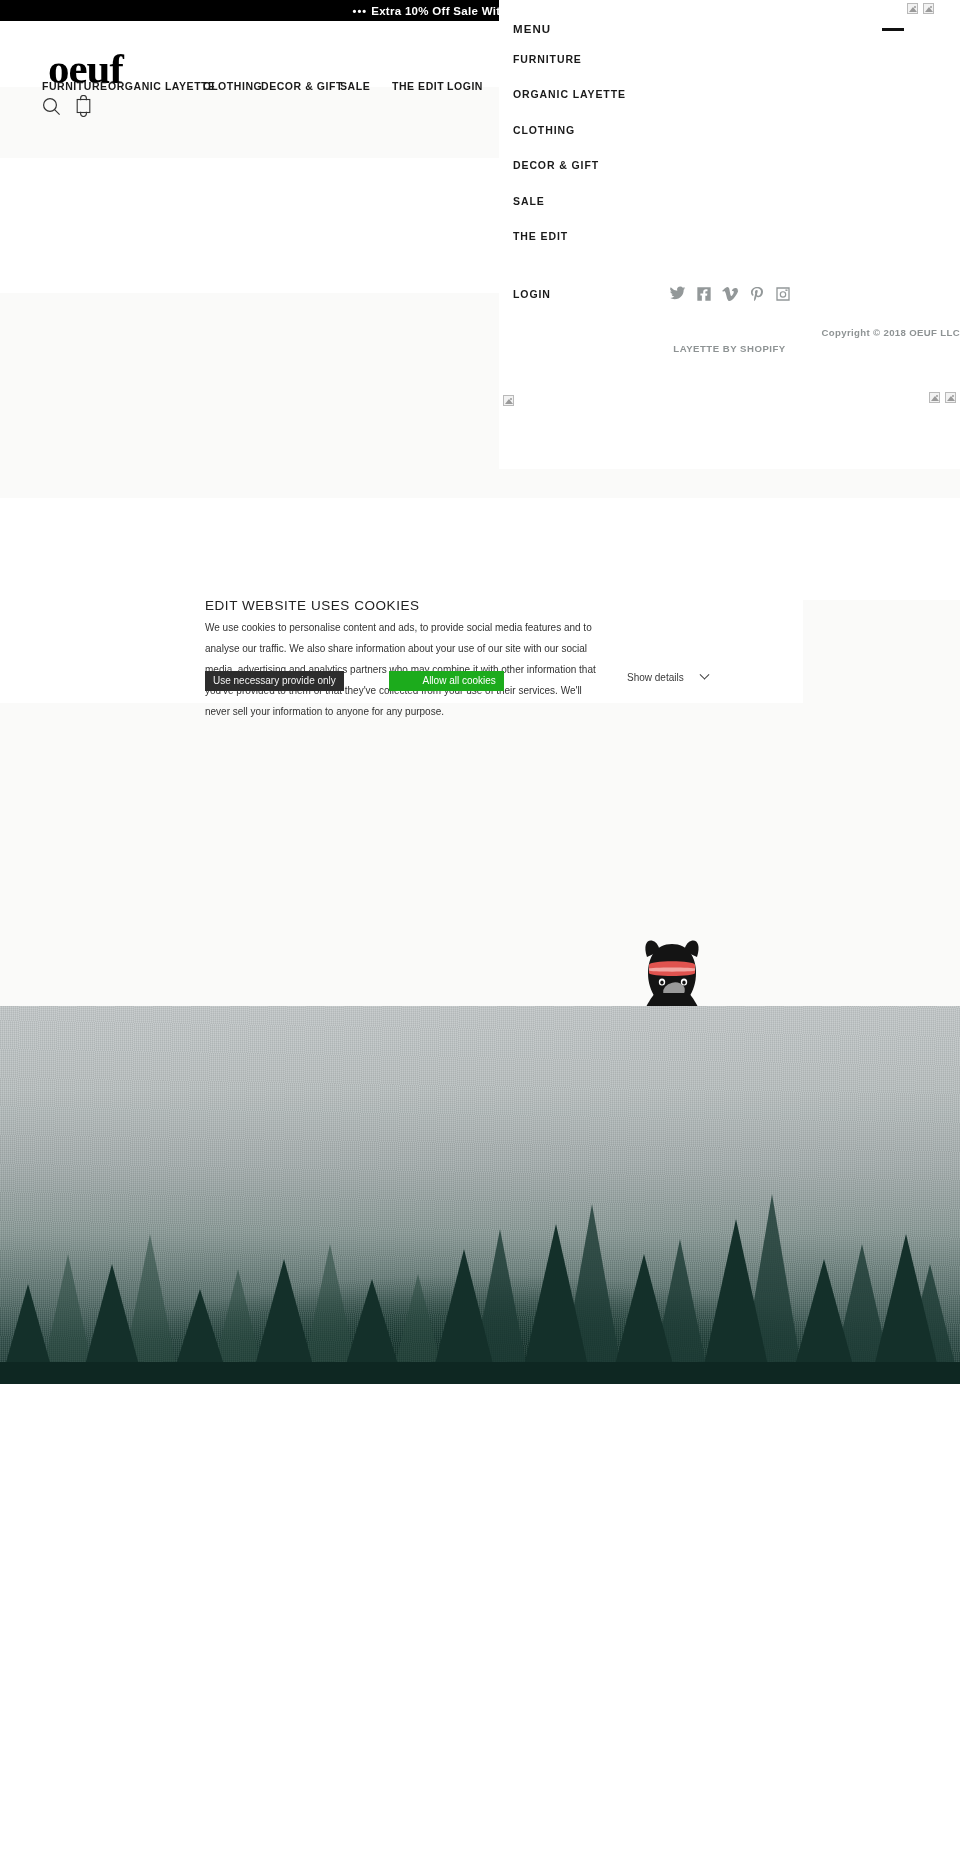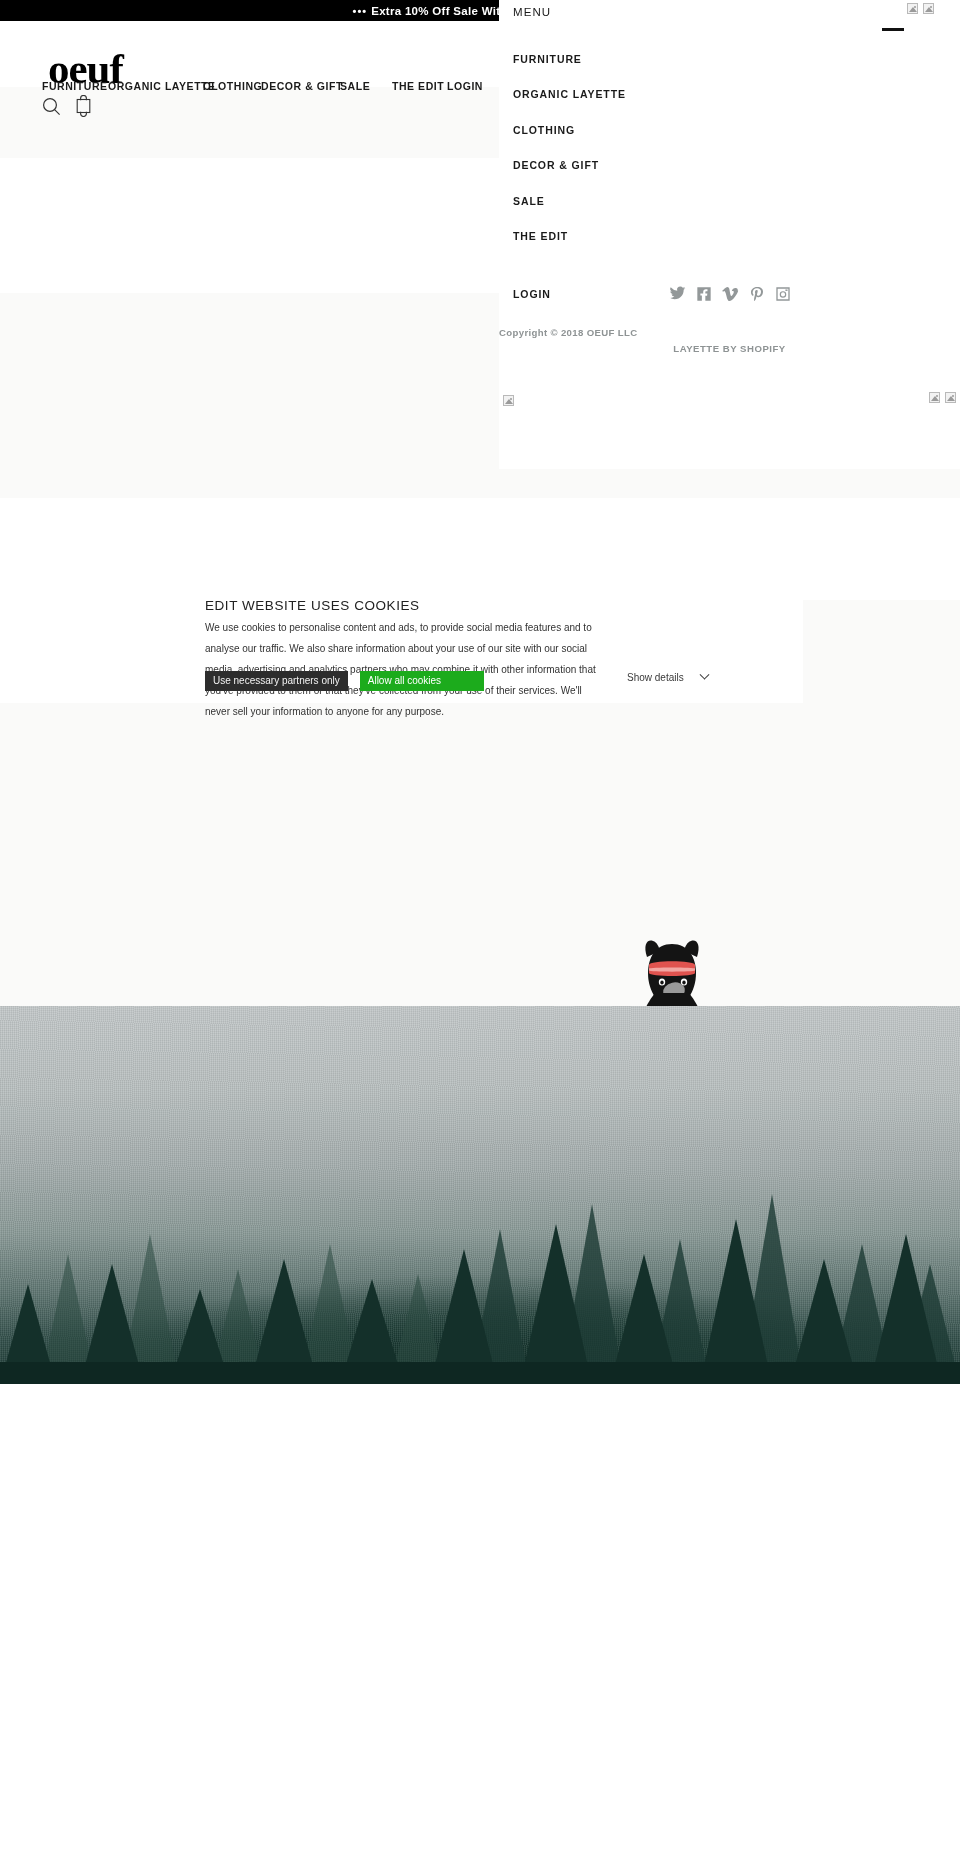--- a/index.html
+++ b/index.html
@@ -72,42 +72,42 @@
       repeating-linear-gradient(3deg, rgba(255,255,255,.10) 0 1px, rgba(0,0,0,.09) 1px 2px);
   }
   .trees{position:absolute;left:0;bottom:0;width:960px;height:250px;}
 
   
   .drawer{
     position:absolute;left:499px;top:0;width:461px;height:469px;
     background:#ffffff;
   }
   .drawer .menu-title{
-    position:absolute;left:14px;top:6px;
-    font-size:11.5px;font-weight:normal;letter-spacing:1.1px;color:#1a1a1a;
+    position:absolute;left:14px;top:23px;
+    font-size:11.5px;font-weight:bold;letter-spacing:1.1px;color:#1a1a1a;
   }
   .drawer .close-bar{
     position:absolute;right:56px;top:28px;width:22px;height:3px;background:#111;
   }
   .drawer .menu-list{position:absolute;left:14px;top:47px;width:300px;}
   .drawer .menu-list a{
     display:block;
     font-size:10.5px;font-weight:bold;letter-spacing:.9px;color:#1a1a1a;
     text-decoration:none;padding:5.5px 0;margin-bottom:12.5px;
   }
   .drawer .menu-list a.login{margin-top:35px;}
 
   .social{
     position:absolute;left:0;top:285px;width:461px;
     display:flex;justify-content:center;gap:10px;align-items:center;
   }
   .social svg{display:block;fill:#939899;}
 
   .drawer .copyright{
-    position:absolute;left:0;top:327px;width:461px;text-align:left;
+    position:absolute;left:0;top:327px;width:461px;text-align:right;
     font-size:9.6px;font-weight:bold;color:#8e9394;letter-spacing:.35px;
   }
   .drawer .powered{
     position:absolute;left:0;top:343px;width:461px;text-align:center;
     font-size:9.6px;font-weight:bold;color:#8e9394;letter-spacing:.5px;
   }
 
   
   .broken{
     width:11px;height:11px;border:1px solid #b9b9b9;background:#f2f2f2;
@@ -138,21 +138,21 @@
   }
   .cookie p{
     font-size:10px;line-height:21px;color:#333;width:392px;
   }
   .cookie .btns{position:absolute;left:205px;top:82px;display:flex;gap:12px;}
   .cookie .btn{
     font-size:10px;border:none;cursor:pointer;line-height:1;
     padding:5px 8px;white-space:nowrap;
   }
   .cookie .btn-necessary{background:#2d2d2d;color:#f2f2f2;}
-  .cookie .btn-allow{background:#1cab1c;color:#ffffff;width:124px;text-align:left;}
+  .cookie .btn-allow{background:#1cab1c;color:#ffffff;width:115px;text-align:right;margin-left:33px;}
   .cookie .details{
     position:absolute;left:627px;top:83px;
     font-size:10px;color:#3a3a3a;display:flex;gap:17px;align-items:center;
     cursor:pointer;
   }
   .cookie .details .chev{
     width:7px;height:7px;border-right:1.2px solid #3a3a3a;border-bottom:1.2px solid #3a3a3a;
     transform:rotate(45deg) translate(-2px,-2px);
   }
 </style>
@@ -297,20 +297,20 @@
     <span class="broken"></span>
   </div>
 </div>
 
 <div class="cookie">
   <div class="inner">
     <h2>EDIT WEBSITE USES COOKIES</h2>
     <p>We use cookies to personalise content and ads, to provide social media features and to analyse our traffic. We also share information about your use of our site with our social media, advertising and analytics partners who may combine it with other information that you've provided to them or that they've collected from your use of their services.  We'll never sell your information to anyone for any purpose.</p>
   </div>
   <div class="btns">
-    <button class="btn btn-necessary">Use necessary partners only</button>
+    <button class="btn btn-necessary">Use necessary provide only</button>
     <button class="btn btn-allow">Allow all cookies</button>
   </div>
   <div class="details">
     <span>Show details</span>
     <span class="chev"></span>
   </div>
 </div>
 
 </body></html>

